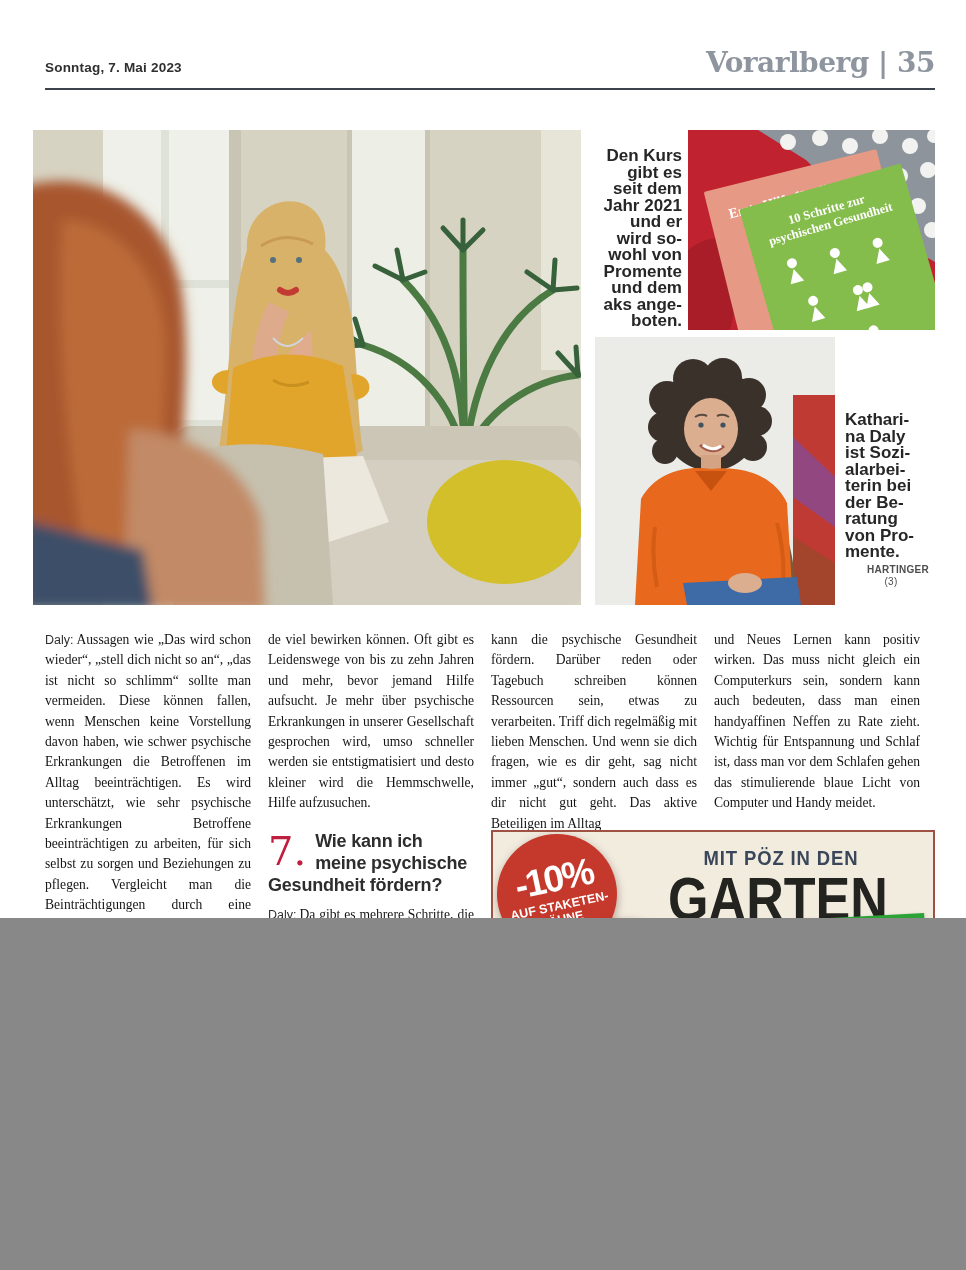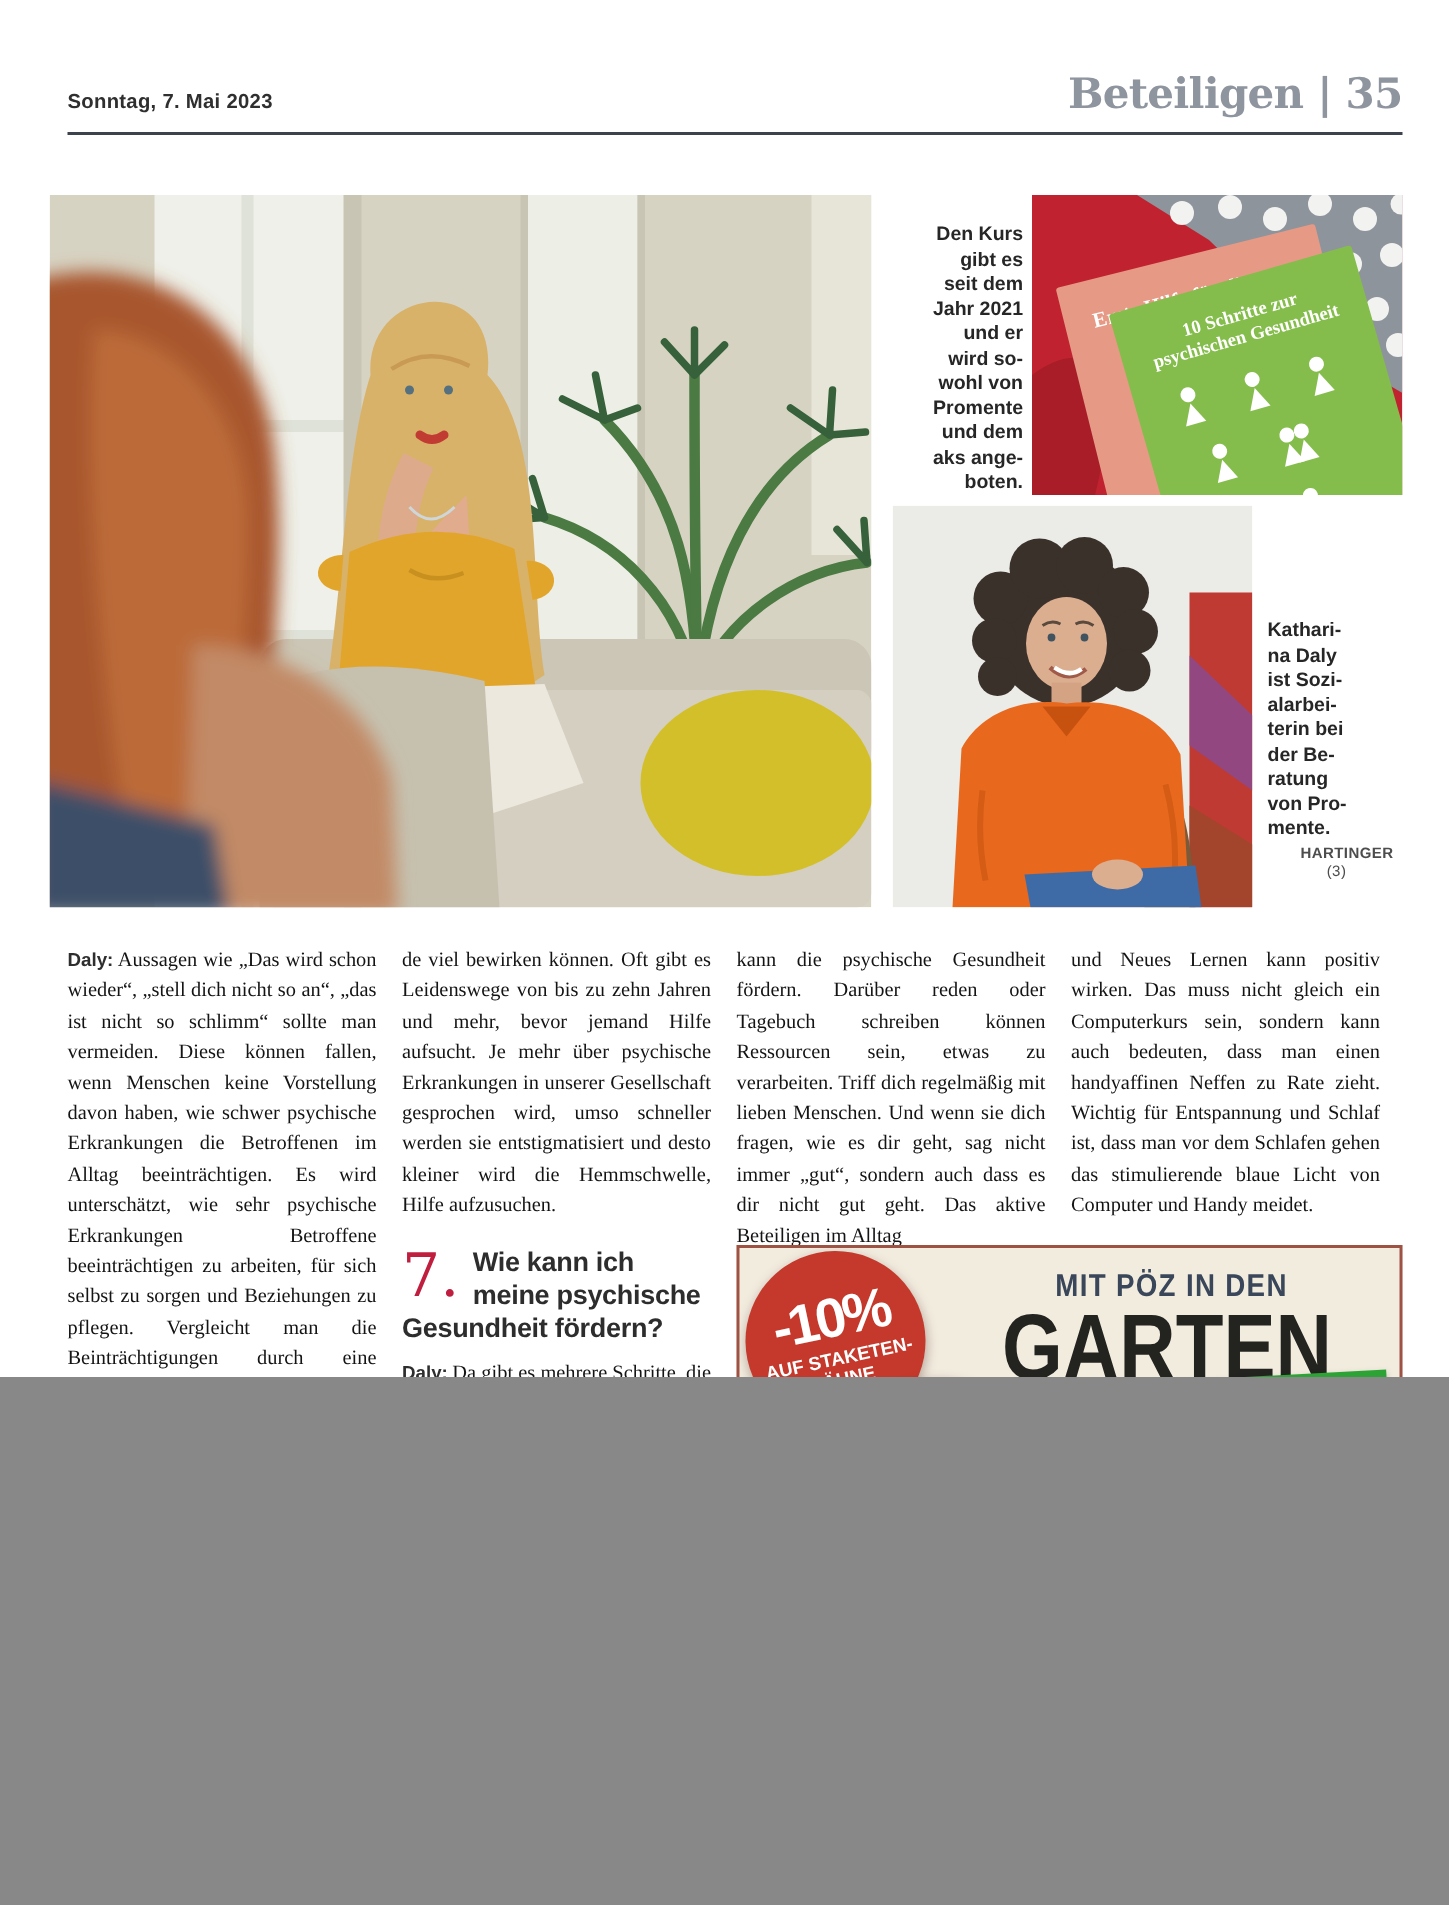--- a/index.html
+++ b/index.html
@@ -10,34 +10,34 @@
         color:#2f2f2f;letter-spacing:.2px;}
   .masthead-brand{position:absolute;right:31px;top:46px;font-family:"DejaVu Serif",serif;
         font-weight:bold;font-size:28px;color:#8e959e;letter-spacing:-.5px;}
   .header-rule{position:absolute;left:45px;top:88px;width:890px;height:2px;background:#3c434c;}
   
   .main-photo{position:absolute;left:33px;top:130px;width:548px;height:475px;overflow:hidden;}
   .books-photo{position:absolute;left:688px;top:130px;width:247px;height:200px;overflow:hidden;}
   .daly-photo{position:absolute;left:595px;top:337px;width:240px;height:268px;overflow:hidden;}
   svg{display:block;}
   
-  .caption{font-size:13px;line-height:16.5px;font-weight:bold;color:#262626;
+  .caption{font-size:17px;line-height:16.5px;font-weight:bold;color:#262626;
         white-space:pre-line;}
   .books-caption{position:absolute;left:592px;top:148px;width:90px;text-align:right;}
   .daly-caption{position:absolute;left:845px;top:412px;width:92px;text-align:left;}
   .photo-credit{margin-top:3px;padding-left:14px;font-size:10px;font-weight:bold;
         color:#4d4d4d;letter-spacing:.3px;text-align:center;}
   .photo-credit-count{padding-left:0;margin-top:1px;font-size:10px;font-weight:normal;color:#4d4d4d;}
   
   .col{position:absolute;top:630px;width:206px;font-family:"Liberation Serif",serif;
         font-size:13.6px;line-height:20.4px;text-align:justify;color:#141414;
         hyphens:auto;-webkit-hyphens:auto;}
   .col p{margin:0;}
   #col1{left:45px;}  #col2{left:268px;}  #col3{left:491px;}  #col4{left:714px;}
-  .speaker{font-family:"Liberation Sans",sans-serif;font-weight:bold;font-size:12.5px;
+  .speaker{font-family:"Liberation Sans",sans-serif;font-weight:normal;font-size:12.5px;
         color:#2e2e2e;margin-right:3px;margin-top:34px;}
   .question{margin:16px 0 9px 0;font-family:"Liberation Sans",sans-serif;}
   .q-num{float:left;font-family:"DejaVu Serif",serif;font-size:40px;line-height:36px;
         color:#bf1e3e;margin:3px 9px 0 0;}
   .q-text{font-weight:bold;font-size:18px;line-height:22px;color:#2d2d2d;text-align:left;
         letter-spacing:-.2px;}
   
   .ad{position:absolute;left:491px;top:830px;width:444px;height:407px;box-sizing:border-box;
       border:2px solid #9d5244;background:#f2ecdf;overflow:hidden;}
   .ad .bg{position:absolute;pointer-events:none;}
@@ -91,21 +91,21 @@
   .poez-tagline{font-weight:bold;font-size:11.5px;color:#47525f;letter-spacing:1.6px;
       border-top:1px solid #9aa2ab;display:inline-block;padding-top:2px;margin-top:1px;}
   .poez-url{font-weight:bold;font-size:16px;color:#e08a2e;margin-top:7px;}
 </style>
 </head>
 <body>
 
 <div class="page">
 
   <div class="masthead-date">Sonntag, 7. Mai 2023</div>
-  <div class="masthead-brand"><span>Beteiligen</span><span> | </span><span>35</span></div>
+  <div class="masthead-brand"><span>Vorarlberg</span><span> | </span><span>35</span></div>
   <div class="header-rule"></div>
 
   <div class="main-photo">
     <svg viewBox="0 0 548 475" width="548" height="475" preserveAspectRatio="none">
       <defs>
           <filter id="blur1" x="-20%" y="-20%" width="140%" height="140%">
             <feGaussianBlur stdDeviation="6"></feGaussianBlur>
           </filter>
         </defs>
       <rect width="548" height="475" fill="#d7d3c3"></rect>

